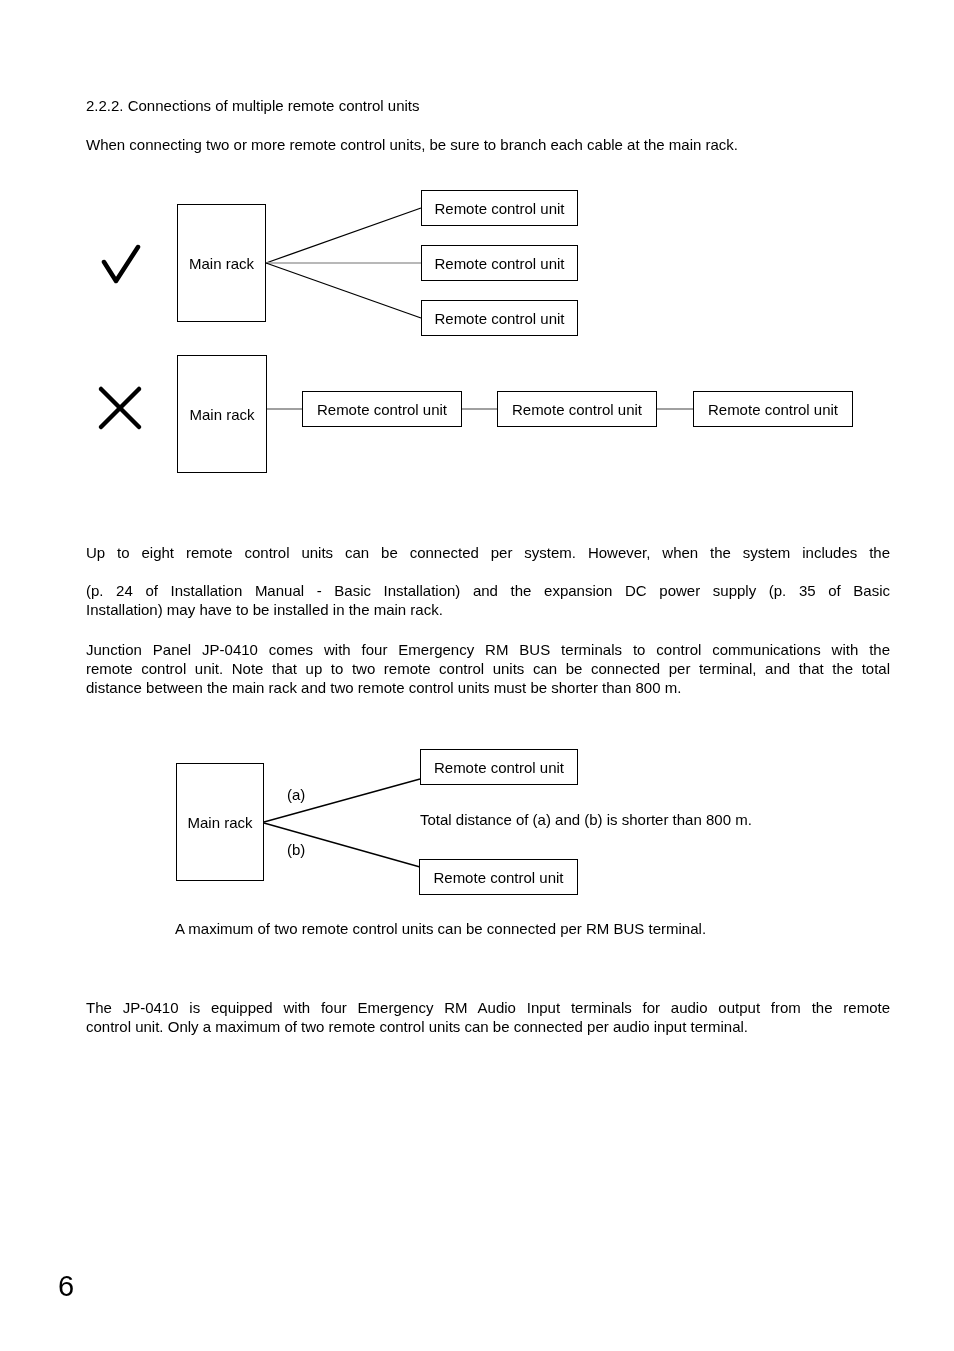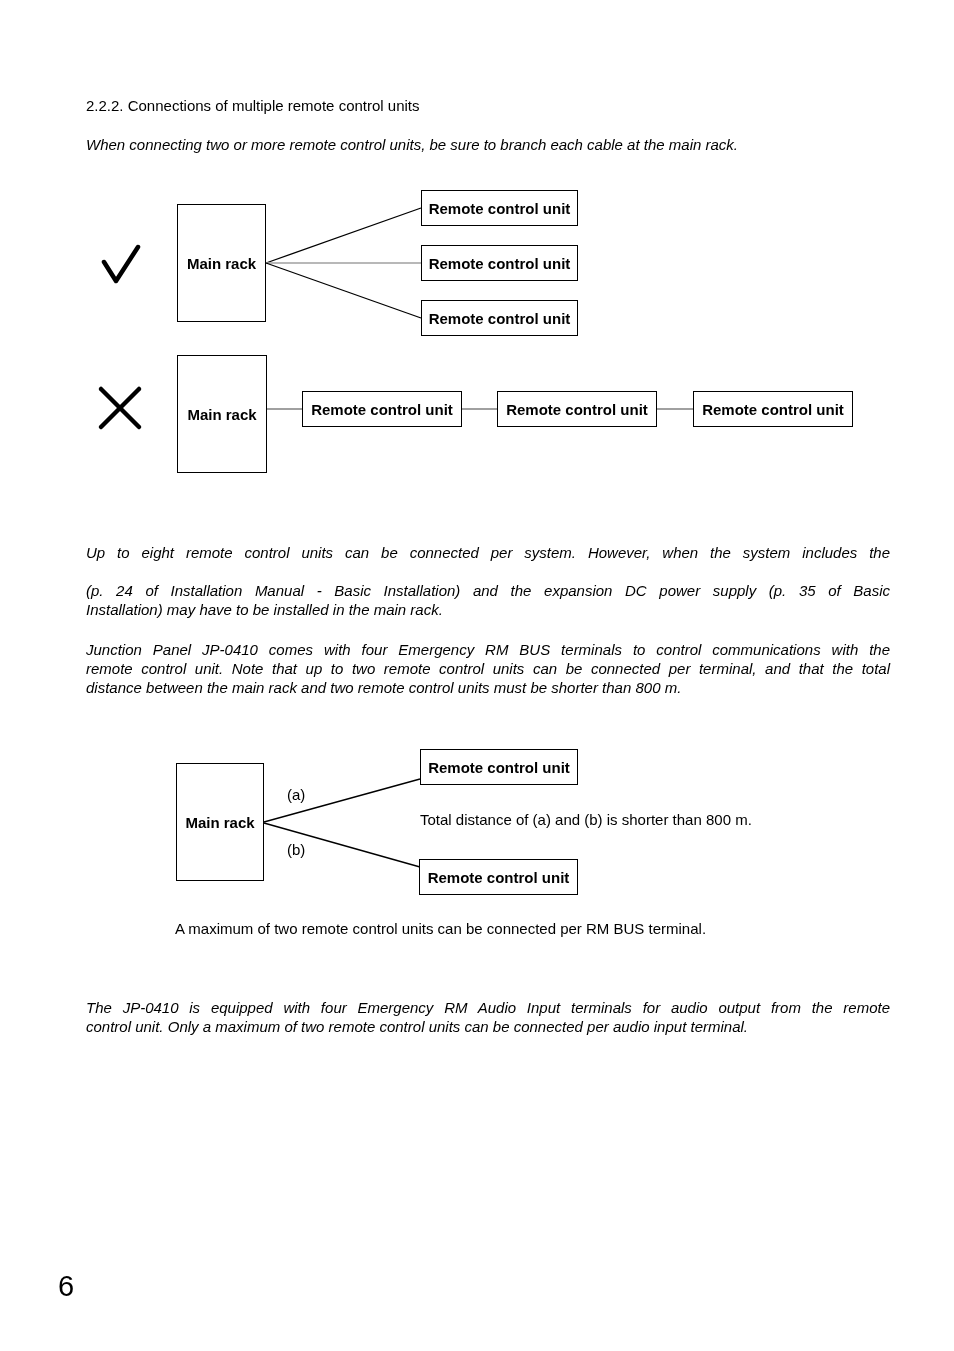--- a/index.html
+++ b/index.html
@@ -24,21 +24,20 @@
     font-weight: normal;
     line-height: 19px;
     white-space: nowrap;
   }
   .textline {
     position: absolute;
     left: 86px;
     width: 804px;
     font-size: 15px;
     line-height: 19px;
-    font-style: italic;
   }
   .jline {
     text-align: justify;
     text-align-last: justify;
     text-justify: inter-word;
   }
   .jlast {
     text-align: center;
     text-align-last: left;
   }
@@ -56,21 +55,20 @@
   .dbox {
     position: absolute;
     box-sizing: border-box;
     border: 1.5px solid #000000;
     background: #ffffff;
     display: flex;
     align-items: center;
     justify-content: center;
     font-size: 15px;
     white-space: nowrap;
-    font-weight: bold;
   }
   .dlabel {
     position: absolute;
     font-size: 15px;
     line-height: 17px;
     white-space: nowrap;
   }
   .caption {
     position: absolute;
     left: 175px;

